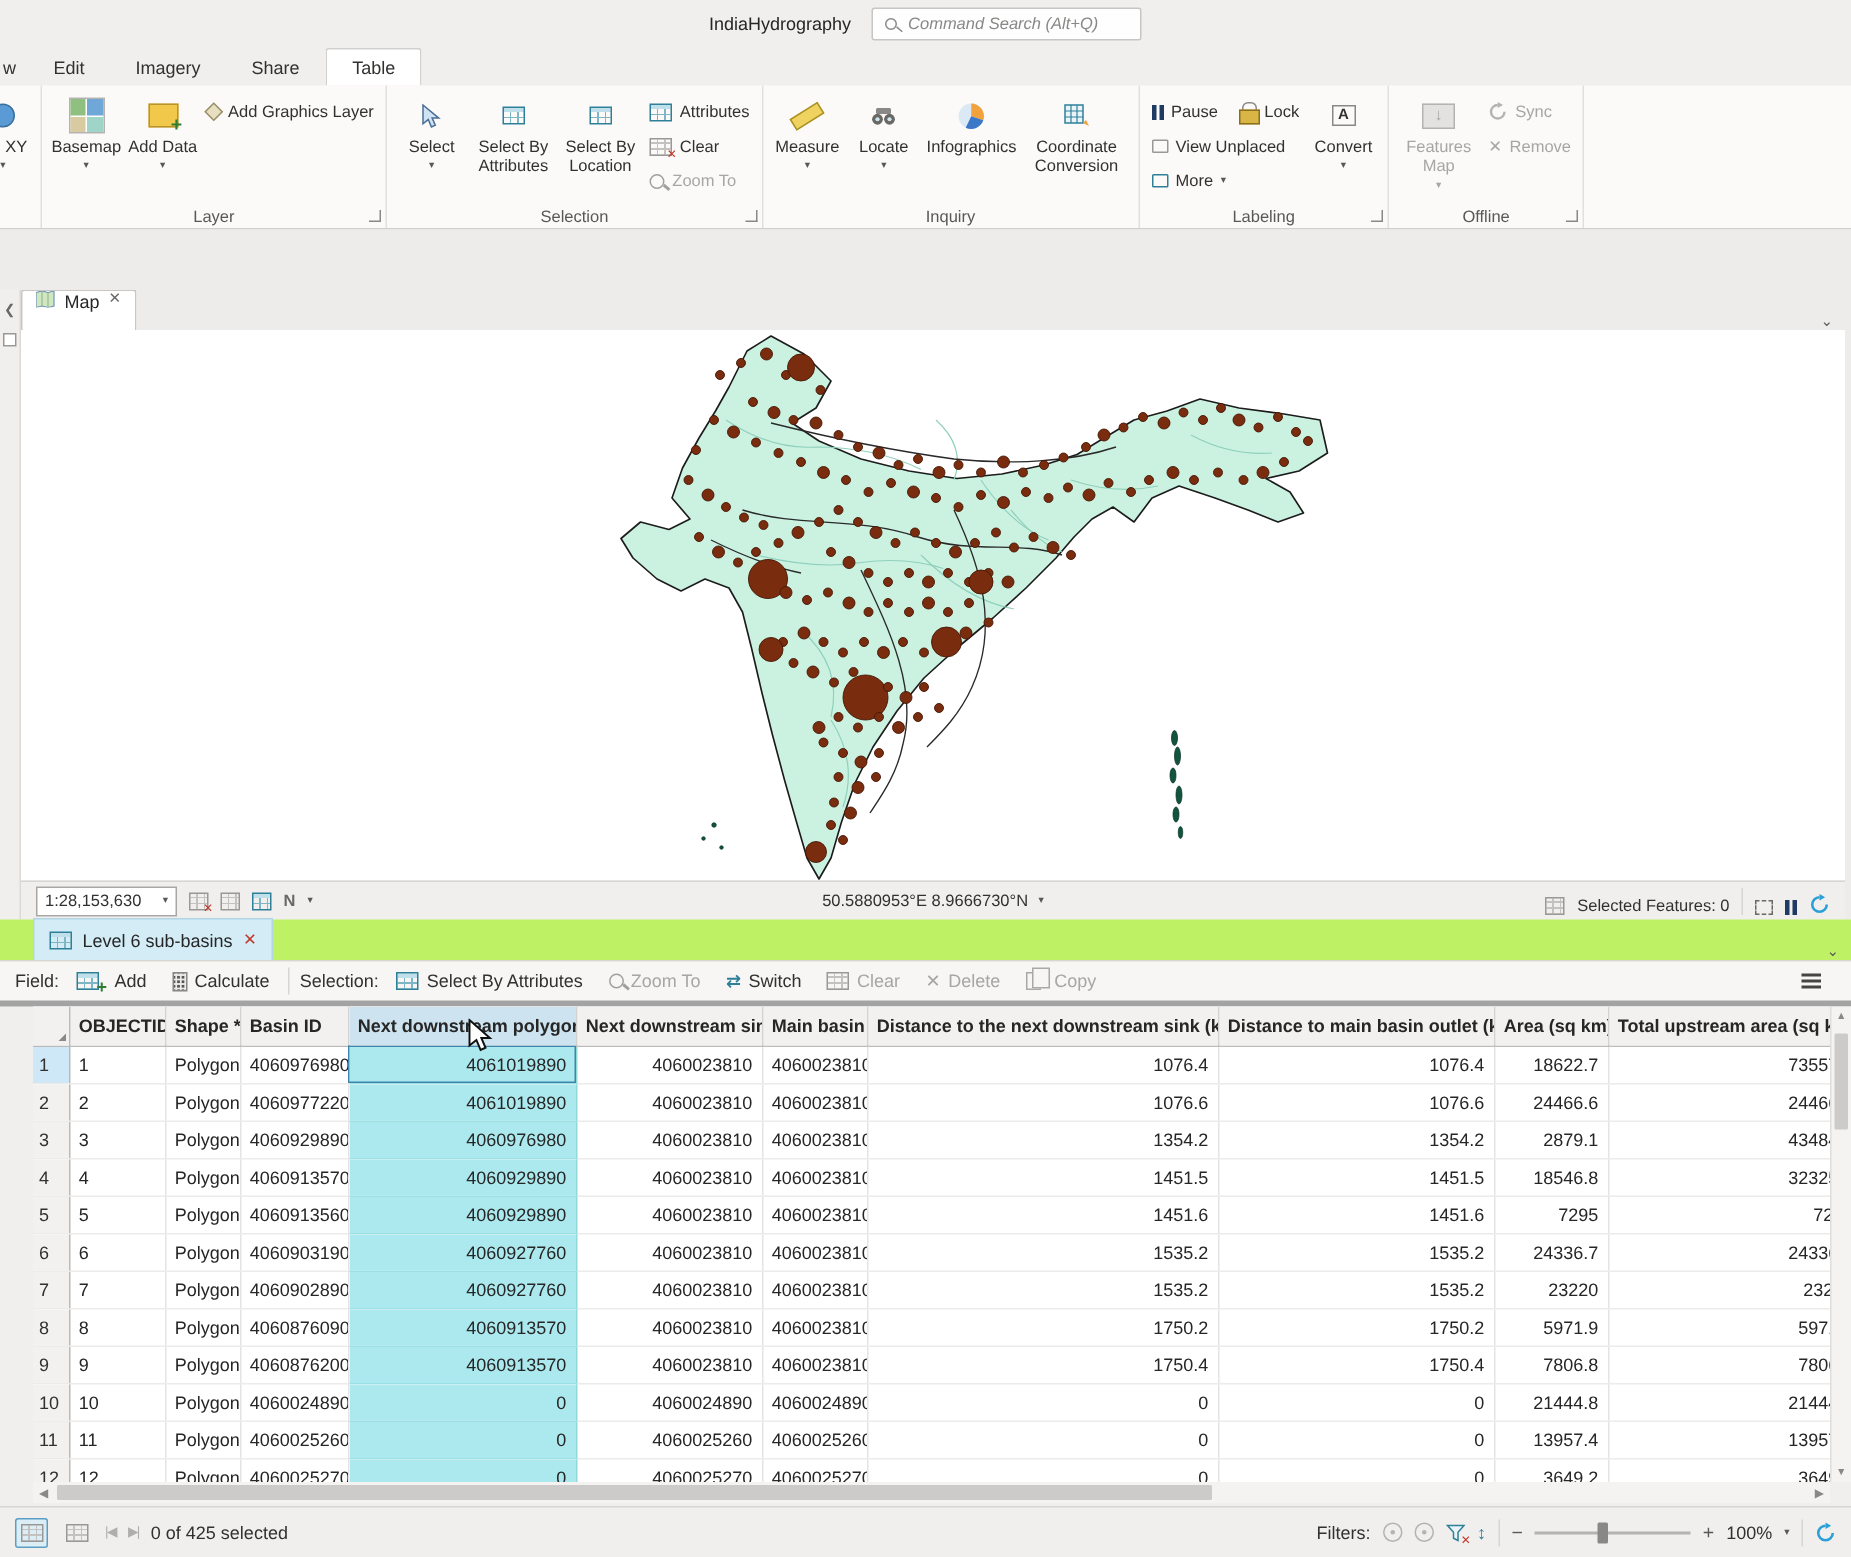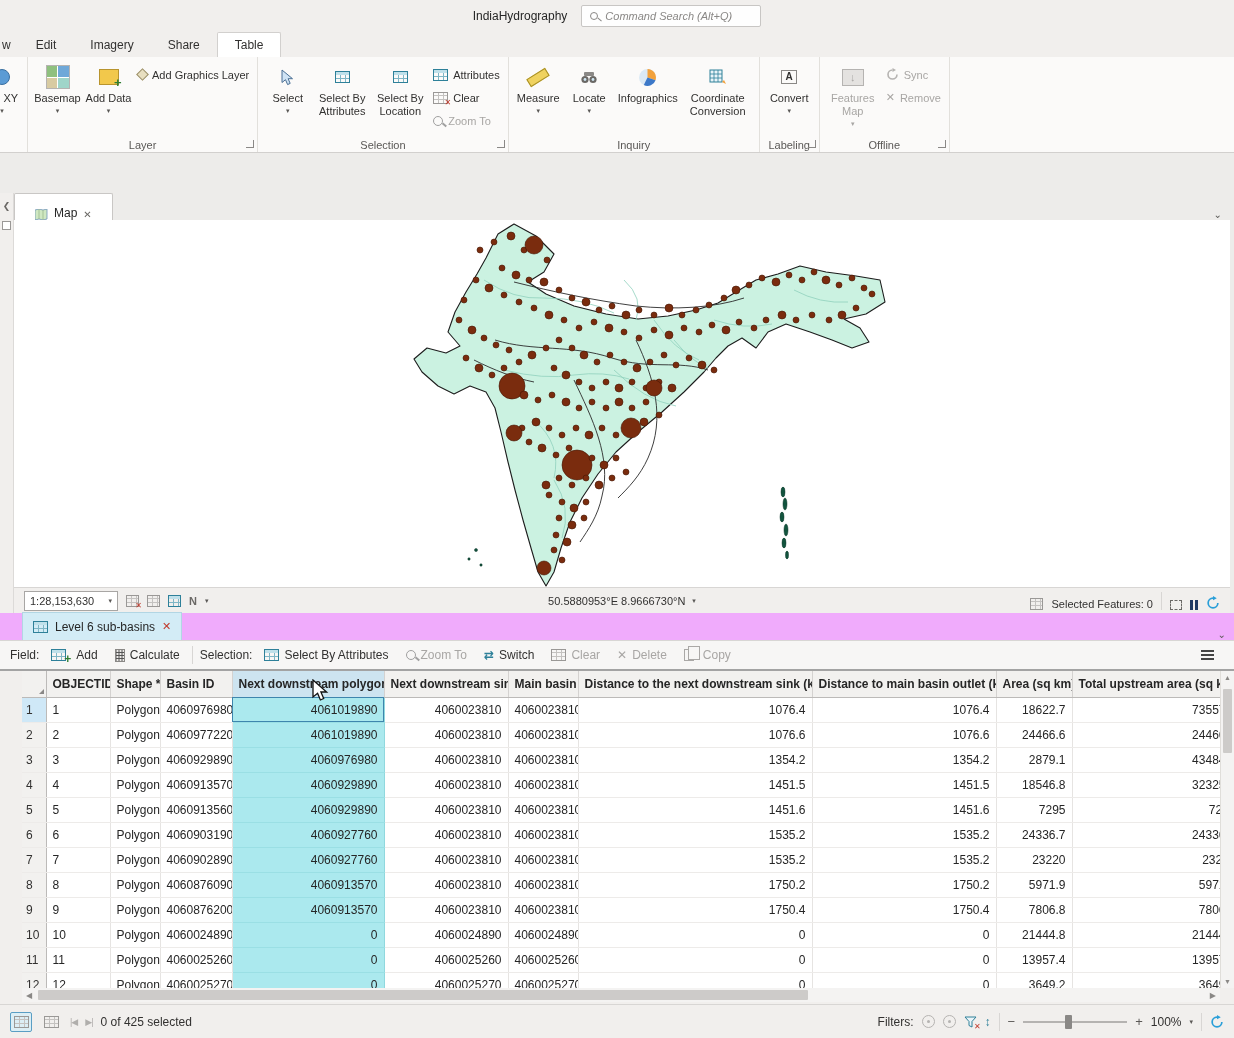--- a/index.html
+++ b/index.html
@@ -68,39 +68,39 @@
 .circ{width:13px;height:13px;border-radius:50%;border:1.4px solid #b5b3b1;flex:none;position:relative}
 .circ::after{content:"";position:absolute;left:4px;top:4px;width:3px;height:3px;border-radius:50%;background:#b5b3b1}
 .updown{color:#2e8099;font-weight:bold;font-size:12px}
 .funnelwrap{position:relative;display:inline-flex}
 .funnelwrap::after{content:"✕";position:absolute;right:-4px;bottom:-3px;color:#c0392b;font-size:8px;font-weight:bold}
 
 .mapdoc{position:absolute;top:153px;left:0;right:0;height:460px;background:#edecea}
 .leftstrip{position:absolute;left:0;top:40px;width:14px;bottom:0;background:#f1efed;border-right:1px solid #dcdad8;display:flex;flex-direction:column;align-items:center;padding-top:8px;gap:10px;font-size:9px;color:#6a6865}
 .ministub{width:9px;height:9px;border:1px solid #9a9896;background:#fff;display:block}
 .doc-tabbar{position:absolute;top:40px;left:14px;right:4px;height:27px;display:flex;align-items:flex-end}
-.doc-tab{height:27px;background:#fff;border:1px solid #c9c7c5;border-bottom:none;display:flex;align-items:flex-end;gap:6px;padding:0 20px;font-size:12px;border-radius:2px 2px 0 0}
+.doc-tab{height:27px;background:#fff;border:1px solid #c9c7c5;border-bottom:none;display:flex;align-items:flex-start;gap:6px;padding:0 9px;font-size:12px;border-radius:2px 2px 0 0}
 .tclose{color:#6a6865;font-size:10px}
 .tb-chev{margin-left:auto;color:#5a5856;font-size:10px;padding-right:8px}
 .map-canvas{position:absolute;top:67px;left:14px;width:1216px;height:367px;background:#fff;overflow:hidden}
 .land{fill:#cbf2e1;stroke:#1c1c1c;stroke-width:1.1;stroke-linejoin:round}
 .bnd{fill:none;stroke:#2a2a2a;stroke-width:0.9}
 .riv{fill:none;stroke:#8fd0bd;stroke-width:0.8}
 .isl{fill:#12543e;stroke:#0a3527;stroke-width:0.5}
 .map-status{position:absolute;top:434px;left:14px;width:1216px;height:26px;background:#f1efed;border-top:1px solid #d8d6d4;display:flex;align-items:center;gap:8px;padding:0 10px;font-size:11px;color:#323130}
 .scalebox{width:94px;height:20px;background:#fff;border:1px solid #a8a6a4;display:flex;align-items:center;font-size:11px;padding:0 5px;gap:4px}
 .scalebox .cv{flex:1;white-space:nowrap;overflow:hidden}
 .coords{position:absolute;left:50%;transform:translateX(-50%);display:flex;gap:7px;align-items:center}
 .ms-right{margin-left:auto;display:flex;align-items:flex-end;gap:8px}
 .northic{font-size:11px;color:#6a6865;font-weight:bold}
 
 .tpanel{position:absolute;top:613px;left:0;right:0;bottom:0;background:#f1efed}
-.tp-tabbar{position:absolute;top:0;left:0;right:0;height:28px;background:#f0abfc;border-bottom:1px solid #d8d6d4;display:flex;align-items:flex-end}
+.tp-tabbar{position:absolute;top:0;left:0;right:0;height:28px;background:#bef264;border-bottom:1px solid #d8d6d4;display:flex;align-items:flex-end}
 .tp-tab{margin-left:22px;height:28px;display:flex;align-items:center;gap:7px;padding:0 10px;background:#d3ecf6;border:1px solid #b2d6e4;border-bottom:none;font-size:12px}
-.tp-toolbar{position:absolute;top:28px;left:0;right:0;height:30px;background:#f7f6f5;display:flex;align-items:center;gap:7px;padding:0 10px;font-size:12px;color:#323130;border-bottom:2px solid #a3a3a3}
+.tp-toolbar{position:absolute;top:28px;left:0;right:0;height:30px;background:#f7f6f5;display:flex;align-items:center;gap:7px;padding:0 10px;font-size:12px;color:#323130;border-bottom:4px solid #a3a3a3}
 .tbtn{display:flex;align-items:center;gap:5px;padding:3px 5px;border-radius:2px}
 .grid-wrap{position:absolute;top:58px;left:22px;width:1198px;height:317px;overflow:hidden;background:#fff}
 table.grid{border-collapse:collapse;table-layout:fixed;width:1220px}
 .grid th{height:26px;background:#f2f1ef;border-right:1px solid #d4d2d0;border-bottom:1px solid #bcbab8;font-size:12px;font-weight:bold;text-align:left;padding:0 6px;white-space:nowrap;overflow:hidden;color:#262626;position:relative}
 .grid th.sel{background:#cde4f0}
 .grid td{height:25px;border-right:1px solid #e6e4e2;border-bottom:1px solid #edebe9;padding:0 6px;font-size:12px;white-space:nowrap;overflow:hidden;background:#fff}
 .grid td.num{text-align:right}
 .grid td.cy{background:#abe9ee;border-right-color:#90d8de;border-bottom-color:#9adfe4}
 .grid td.rs,.grid th.rs{background:#f2f1ef;border-right:1px solid #bcbab8;text-align:left;color:#323130;padding:0 4px;font-weight:normal}
 .grid tr.r0 td.rs{background:#cfe8f7}
@@ -256,20 +256,44 @@
             <path d="M1,5 H13 M1,9 H13 M5,1 V13 M9,1 V13" stroke="#2e8099" stroke-width="0.8"></path>
             <path d="M13,13 L17,15 L15,11 Z" fill="#f2a13c"></path>
           </svg>
         </span>
       <span>Coordinate Conversion</span>
     </div>
     <span class="glabel">Inquiry</span>
   </div>
 
   <div class="rgroup">
+    <div class="smcol">
+      <div class="lrow">
+        <div class="smbtn">
+          <span class="pausebars">
+              <i></i>
+              <i></i>
+            </span>
+          <span>Pause</span>
+        </div>
+        <div class="smbtn">
+          <span class="lockic"></span>
+          <span>Lock</span>
+        </div>
+      </div>
+      <div class="smbtn">
+        <span class="tag gray"></span>
+        <span>View Unplaced</span>
+      </div>
+      <div class="smbtn">
+        <span class="tag"></span>
+        <span>More</span>
+        <span class="chev">▾</span>
+      </div>
+    </div>
     <div class="bigbtn">
       <span class="bi">
           <span class="convic">A</span>
         </span>
       <span>Convert</span>
       <span class="chev">▾</span>
     </div>
     <span class="glabel">Labeling</span>
     <span class="launcher"></span>
   </div>

